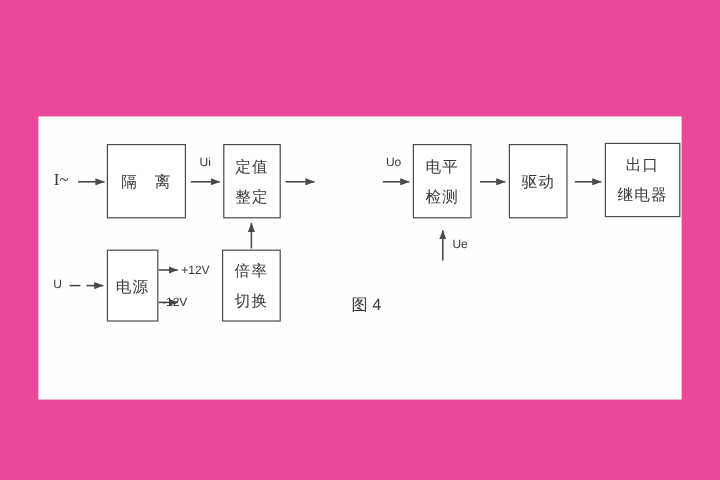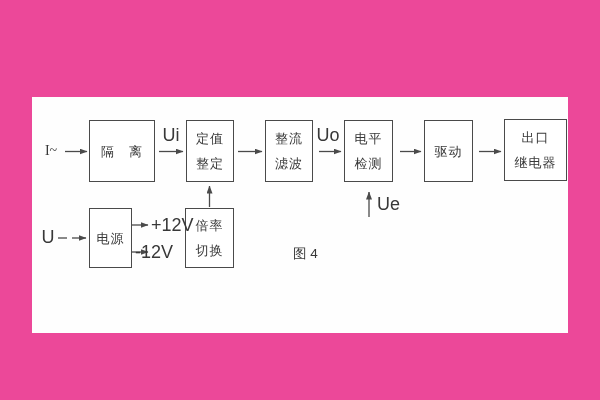--- a/index.html
+++ b/index.html
@@ -11,21 +11,21 @@
   }
   .panel{position:absolute;left:32px;top:97px;width:536px;height:236px;background:#fefefe;}
   .box{
     position:absolute;box-sizing:border-box;
     border:1px solid var(--line,#4a4a4a);
     background:#fff;
     display:flex;flex-direction:column;justify-content:center;align-items:center;
     font-size:13px;line-height:25px;letter-spacing:1px;
   }
   .lbl{
-    position:absolute;font-size:18px;line-height:15px;white-space:nowrap;
+    position:absolute;font-size:10px;line-height:15px;white-space:nowrap;
   }
   .lbl.center{text-align:center;}
   .serif{font-family:"Liberation Serif","DejaVu Serif",serif;font-size:14px;}
   .caption{position:absolute;font-size:13.5px;}
   svg.wires{position:absolute;left:0;top:0;color:var(--line,#4a4a4a);}
 </style>
 </head>
 <body>
 
 <div id="stage" style="--line: #4a4a4a; --text: #383838;">
@@ -56,24 +56,20 @@
 
   <div class="box" style="left:89px;top:120px;width:66px;height:62px">
     <div>隔　离</div>
   </div>
 
   <div class="box" style="left:186px;top:120px;width:48px;height:62px">
     <div>定值</div>
     <div>整定</div>
   </div>
 
-  <div class="box" style="left:265px;top:120px;width:48px;height:62px">
-    <div>整流</div>
-    <div>滤波</div>
-  </div>
 
   <div class="box" style="left:344px;top:120px;width:49px;height:62px">
     <div>电平</div>
     <div>检测</div>
   </div>
 
   <div class="box" style="left:424px;top:120px;width:49px;height:62px">
     <div>驱动</div>
   </div>
 

